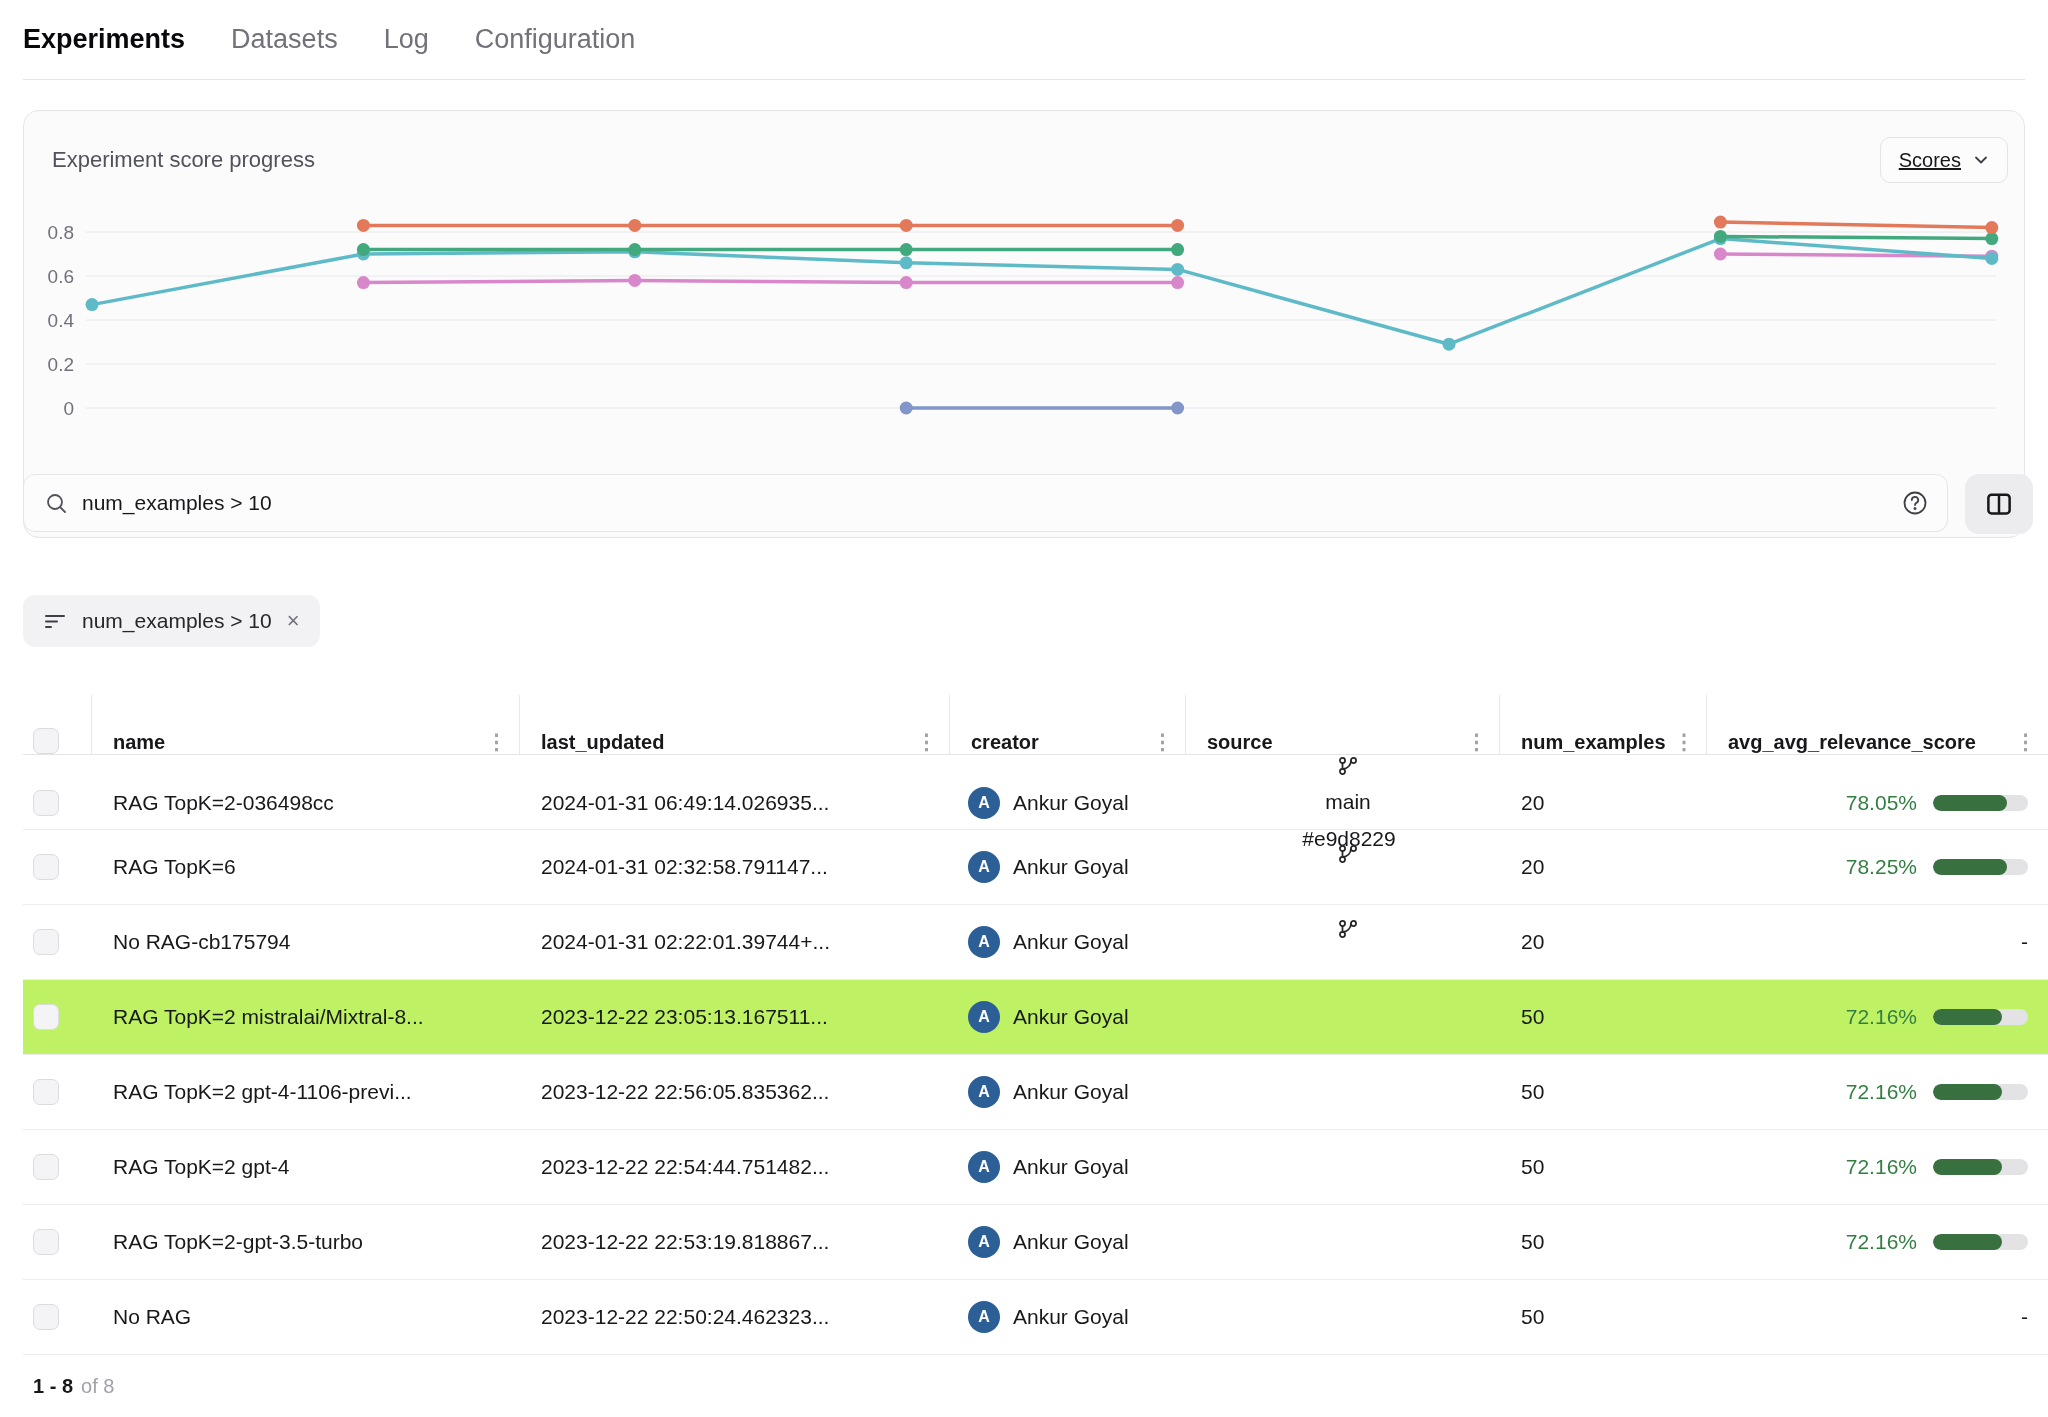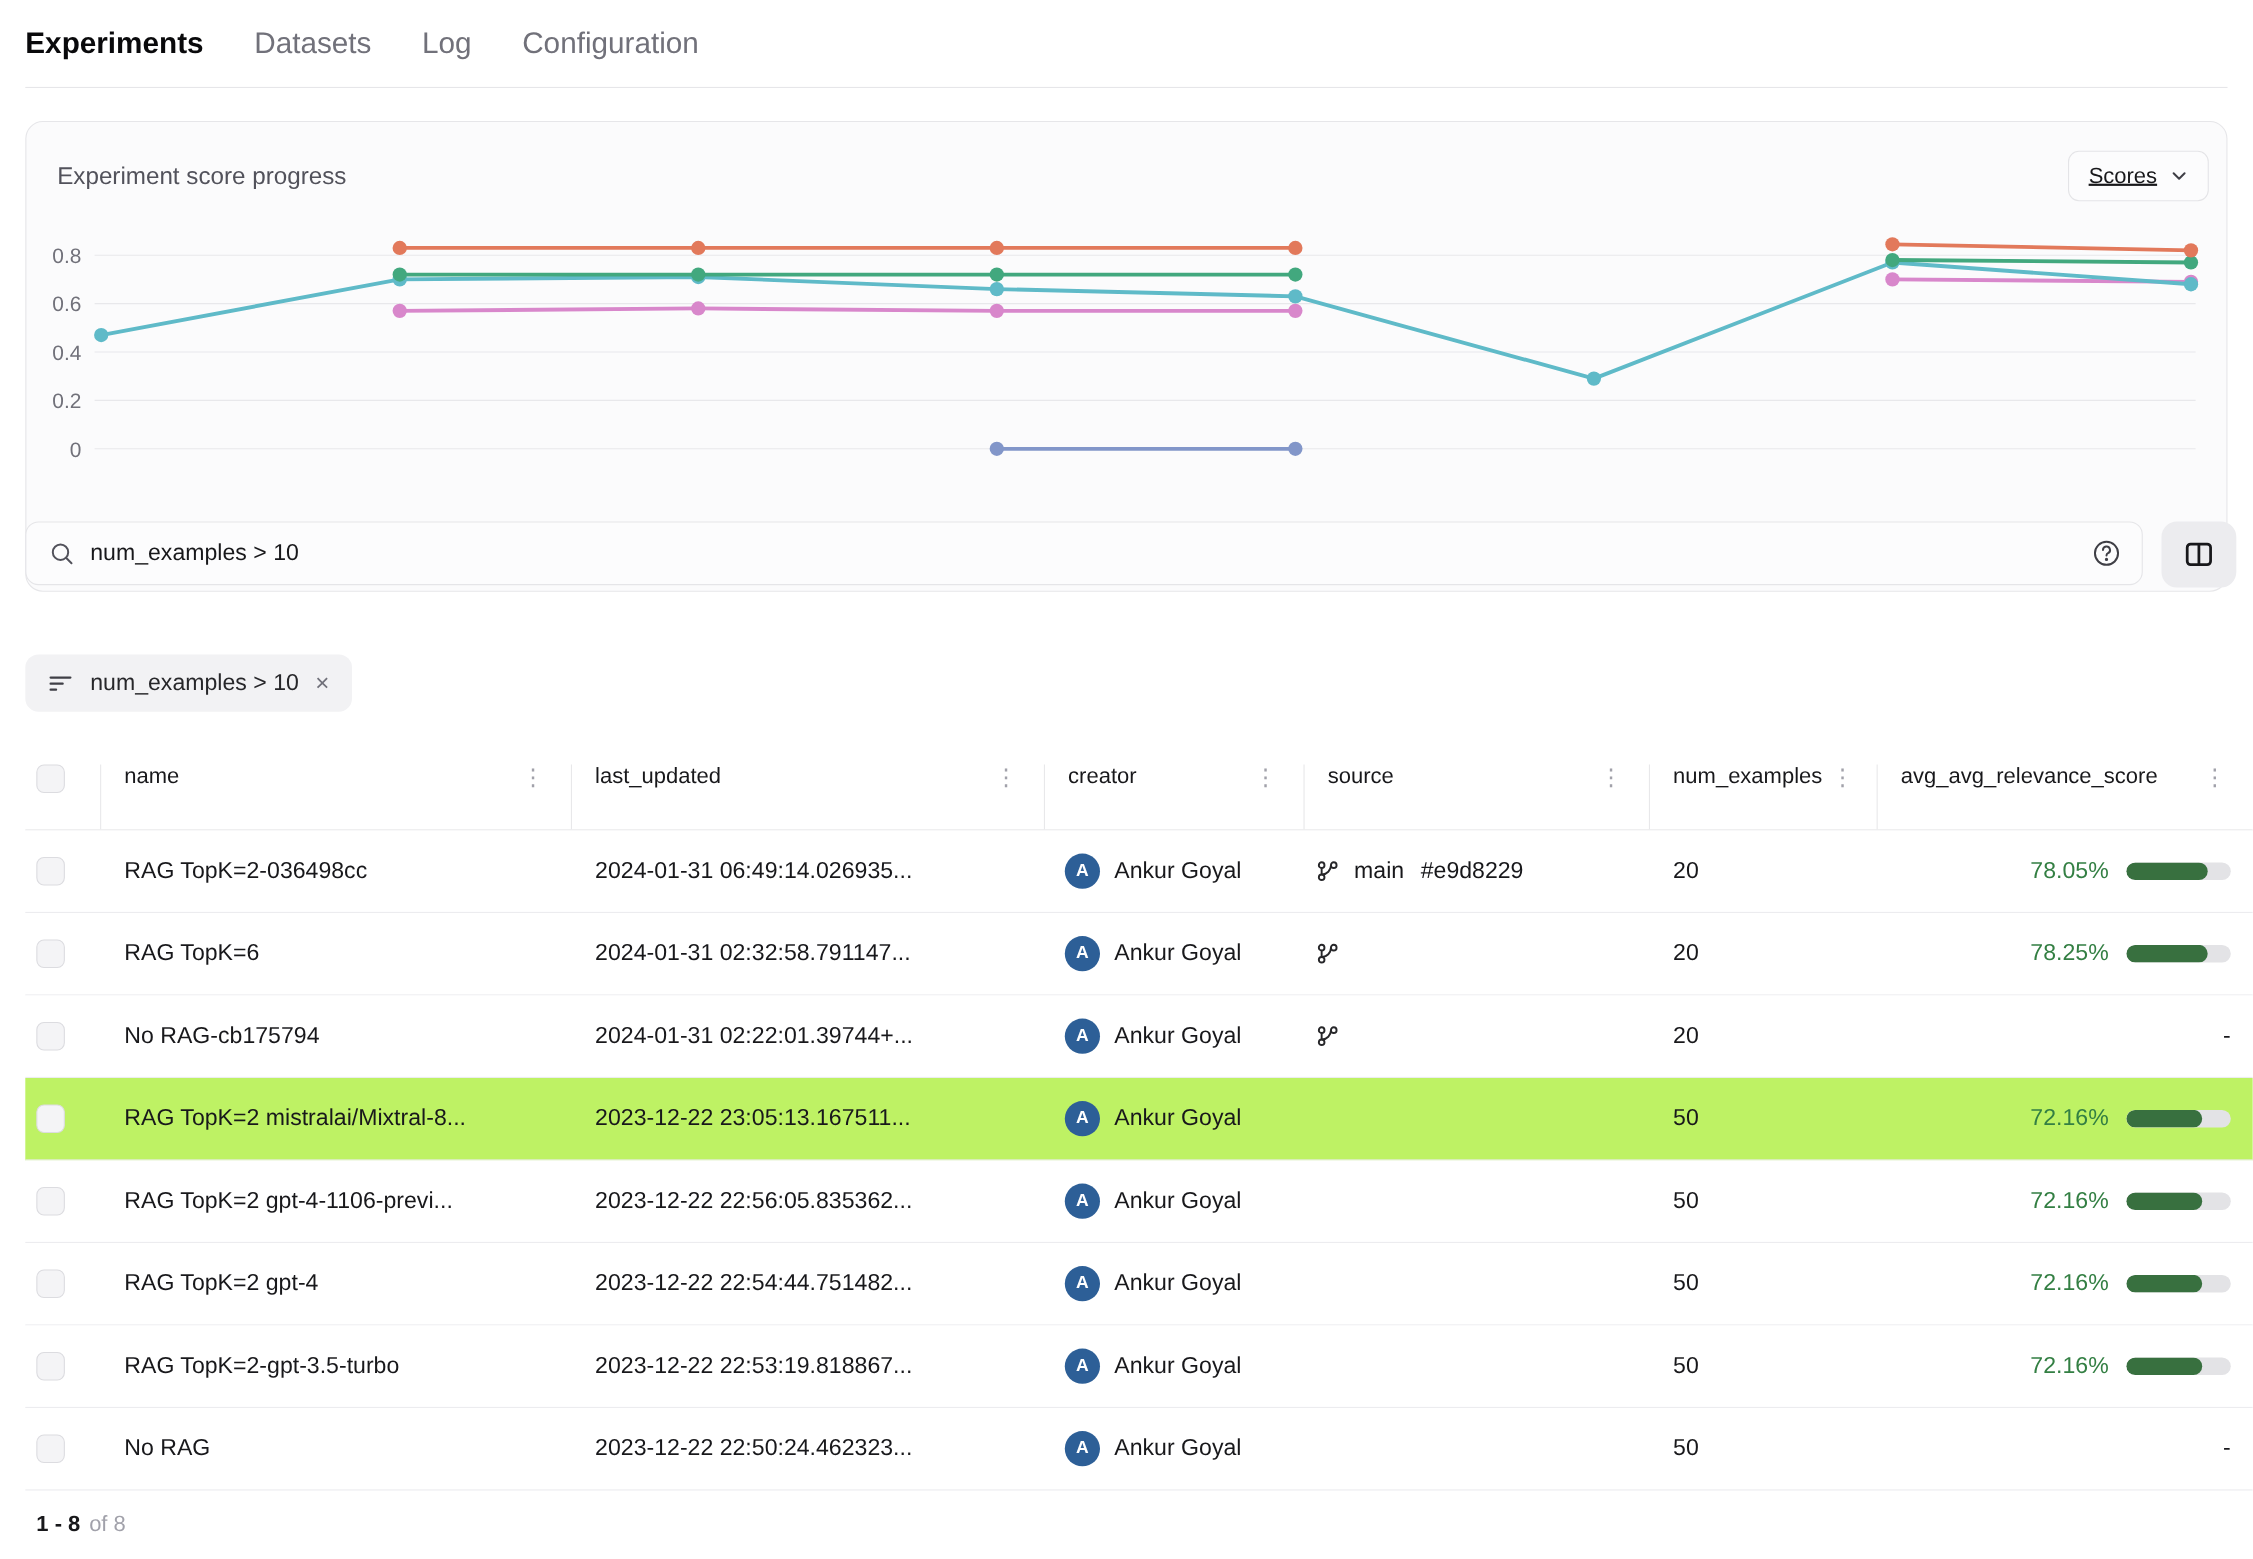--- a/index.html
+++ b/index.html
@@ -25,32 +25,32 @@
 
   
   .chip { position:absolute; left:23px; top:595px; height:52px; border-radius:12px; background:#f2f2f4; display:inline-flex; align-items:center; padding:0 20px; gap:15px; }
   .chip-label { font-size:21px; color:#27272a; }
   .chip-close { color:#71717a; font-size:22px; cursor:pointer; line-height:1; }
 
   
   .table { position:absolute; left:23px; top:695px; width:2025px; }
   .thead, .tr { display:grid; grid-template-columns:69px 428px 430px 236px 314px 207px 1fr; align-items:center; }
   .thead { height:60px; border-bottom:1px solid #e4e4e7; }
-  .th { height:100%; display:flex; align-items:flex-start; padding:0 24px 0 21px; font-size:20px; font-weight:400; color:#18181b; border-right:1px solid #e8e8ea; }
+  .th { height:100%; display:flex; align-items:flex-end; padding:0 12px 0 21px; font-size:20px; font-weight:700; color:#18181b; border-right:1px solid #e8e8ea; }
   .th:last-child { border-right:none; }
   .th.col-check { padding-left:10px; }
   .kebab { margin-left:auto; color:#a1a1aa; font-size:21px; cursor:pointer; padding-left:8px; }
   .tr { height:75px; border-bottom:1px solid #ececef; background:#fff; }
   .tr.highlight { background:#bef264; }
   .td { display:flex; align-items:center; padding-left:21px; font-size:21px; color:#18181b; }
   .td.col-check { padding-left:10px; }
   .checkbox { width:26px; height:26px; border:1.5px solid #dcdce0; border-radius:7px; background:#f4f4f6; cursor:pointer; flex:0 0 auto; }
   .td.col-creator { padding-left:18px; gap:13px; }
   .avatar { width:32px; height:32px; border-radius:50%; background:var(--avatar-bg,#2d5f97); color:#fff; font-size:16px; font-weight:700; display:flex; align-items:center; justify-content:center; flex:0 0 auto; }
-  .td.col-source { padding-left:10px; gap:13px; }
+  .td.col-source { padding-left:10px; gap:13px;flex-direction:column; }
   .branch-icon { color:#27272a; flex:0 0 auto; }
   .source-commit { margin-left:2px; }
   .td.col-num { justify-content:flex-start; padding-right:38px; }
   .td.col-score { justify-content:flex-end; padding-right:20px; gap:16px; }
   .score-text { color:var(--score-text,#337f43); }
   .score-text.dash { color:#18181b; }
   .score-bar { width:95px; height:16px; border-radius:8px; background:#e3e3e6; overflow:hidden; flex:0 0 auto; }
   .score-fill { display:block; height:100%; border-radius:8px; background:var(--score-bar,#38703f); }
 
   

